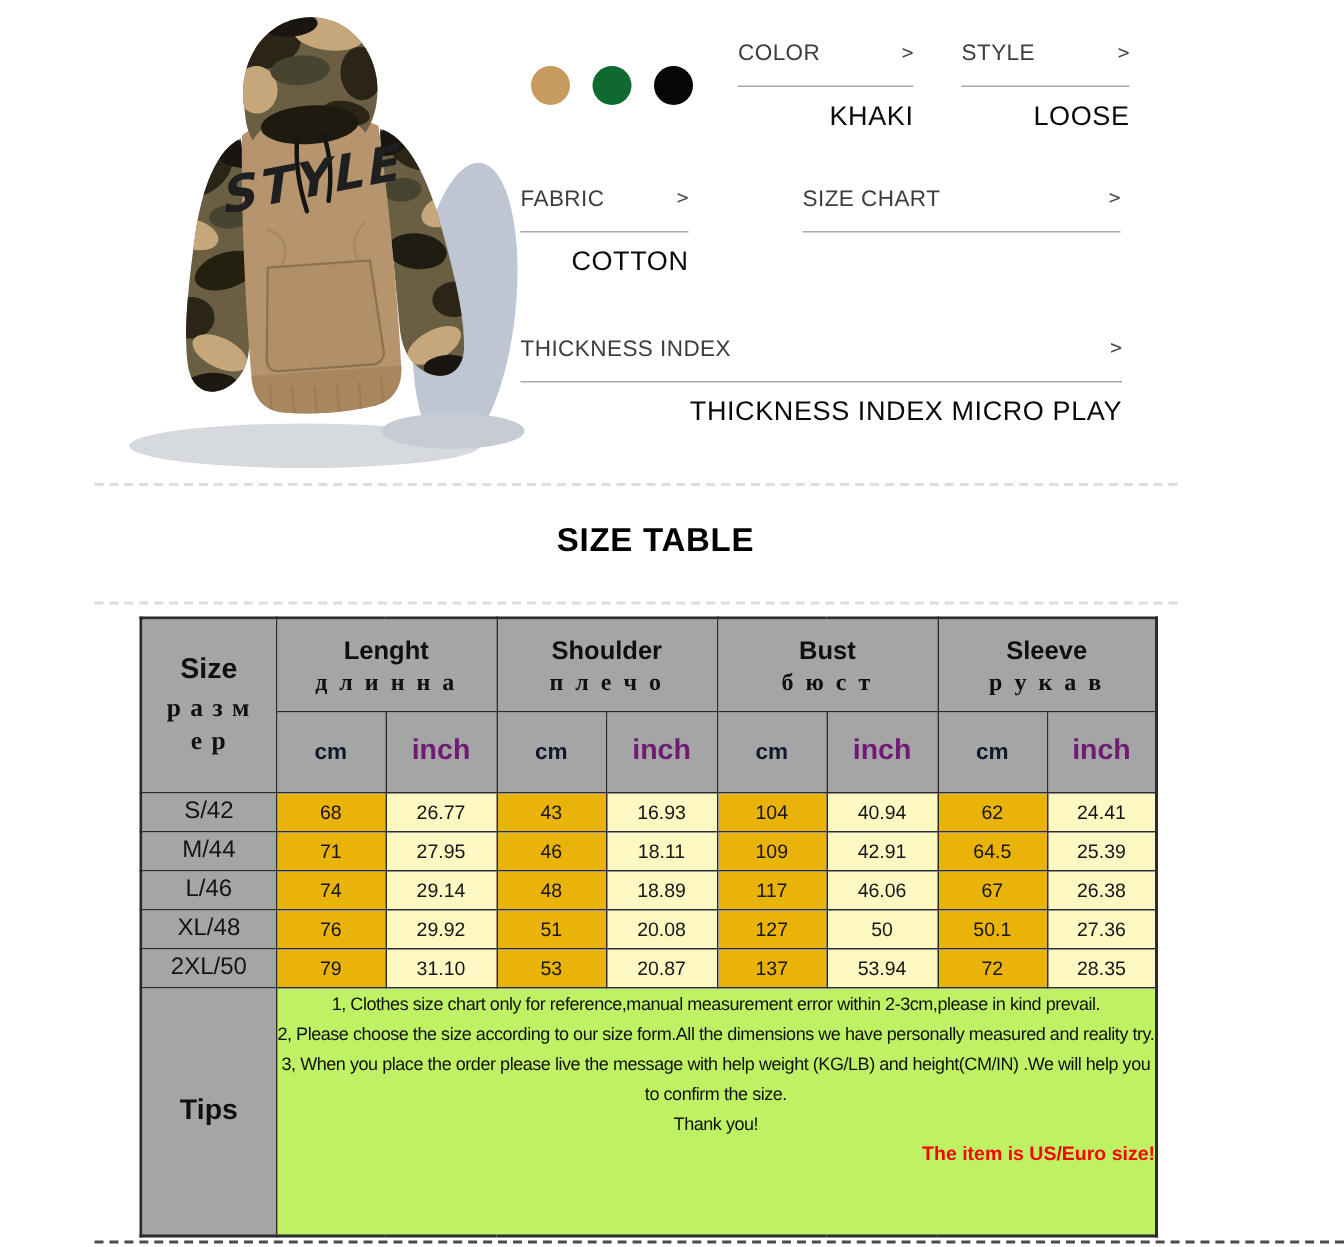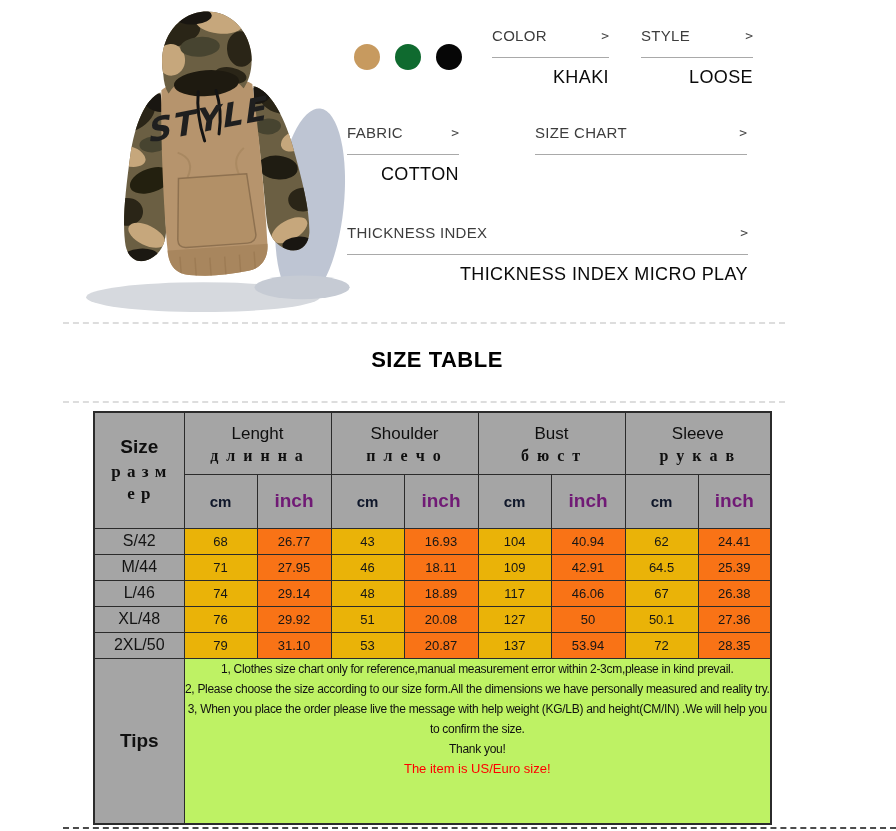--- a/index.html
+++ b/index.html
@@ -40,32 +40,32 @@
                    border-collapse:collapse;table-layout:fixed;border:2px solid #2b2b2b;}
   .size-table th,.size-table td{border:1.5px solid #2b2b2b;text-align:center;padding:0;overflow:hidden;}
   .gray{background:#a5a5a5;}
   .row-group{height:62px;}
   .row-units{height:54px;}
   .row-data{height:26px;}
   .row-tips{height:166px;}
   .size-en{font-size:19px;font-weight:bold;color:#0f0f0f;}
   .size-ru{font-family:"Liberation Serif",serif;font-size:17px;letter-spacing:1px;
            padding:3px 12px 0;line-height:1.3;color:#0f0f0f;}
-  .group-en{font-size:17px;font-weight:normal;color:#0f0f0f;margin-top:2px;}
+  .group-en{font-size:17px;font-weight:bold;color:#0f0f0f;margin-top:2px;}
   .group-ru{font-family:"Liberation Serif",serif;font-size:16px;margin-top:3px;letter-spacing:2px;color:#0f0f0f;}
   .unit-cm{color:#0f172a;font-weight:bold;font-size:15px;}
   .unit-inch{color:#701a75;font-weight:bold;font-size:19px;}
   .cell-size{font-size:16px;color:#141414;}
   .cell-num{font-size:13px;color:#161616;background:#eab308;}
-  .cell-num.gray{background:#f97316;}
+  .cell-num.gray{background:#fef9c3;}
   .tips-label{font-size:19px;font-weight:bold;color:#101010;}
   .tips-body{background:#bef264;text-align:left;vertical-align:top;
              padding:8px 8px 0 11px;font-size:12px;line-height:20px;
              letter-spacing:-.3px;color:#101010;}
-  .tip-red{color:#f00;font-weight:normal;font-size:13px;letter-spacing:0;}
+  .tip-red{color:#f00;font-weight:bold;font-size:13px;letter-spacing:0;text-align:right;}
 </style>
 </head>
 <body>
 
 <div class="page">
 
   <svg class="hoodie" viewBox="0 0 310 318" aria-hidden="true">
     <defs>
       <clipPath id="sleevesClip">
         <path d="M112,88 C96,94 84,118 77,150 C69,188 64,218 66,240 C68,254 78,260 90,255 C101,250 107,240 108,226 C109,190 110,130 113,115 Z"></path>

